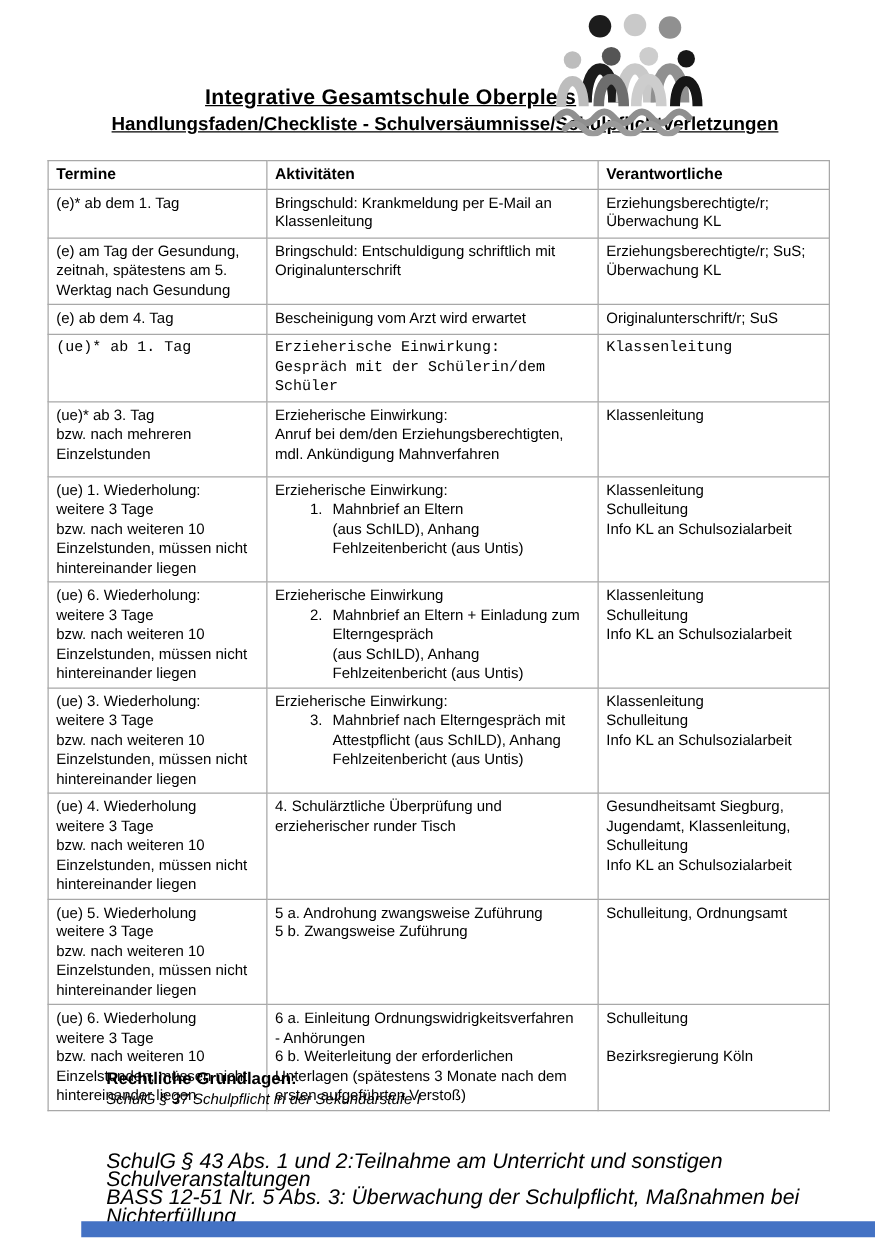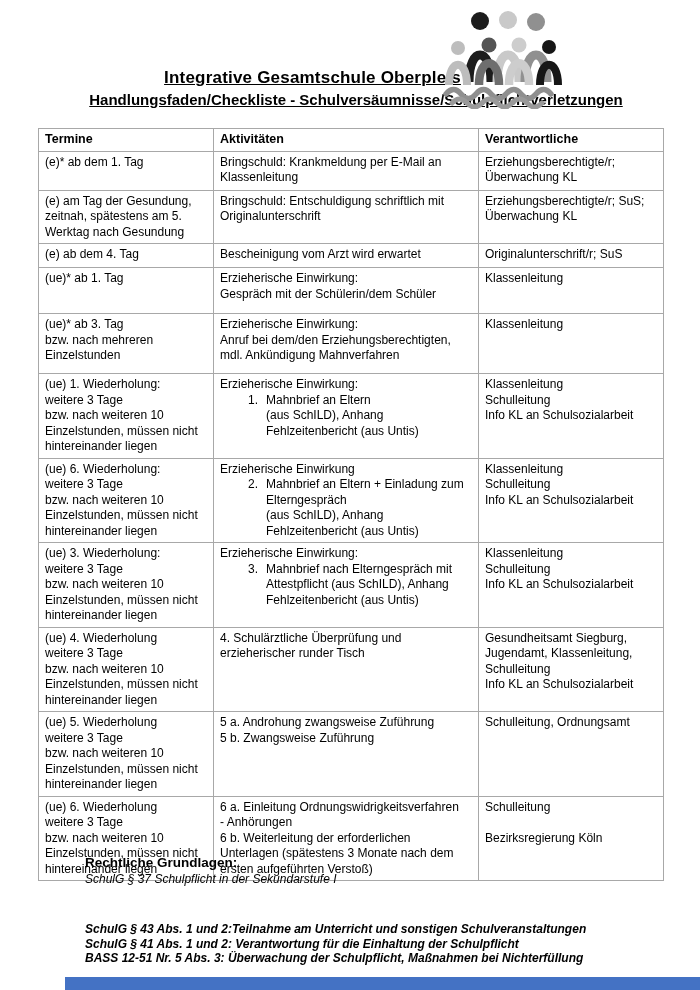--- a/index.html
+++ b/index.html
@@ -33,39 +33,39 @@
     padding:3px 5px 3px 6px; overflow:hidden;
   }
   .col-termine { width:175px; }
   .col-akt     { width:265px; }
   .col-verant  { width:185px; }
   .checklist-table th { font-size:12.5px; font-weight:bold; height:22px; }
 
   tr[data-row="0"]  td { height:39px; }
   tr[data-row="1"]  td { height:51px; }
   tr[data-row="2"]  td { height:24px; }
-  tr[data-row="3"]  td { height:46px; }
+  tr[data-row="3"]  td { height:46px;font-family:Liberation Mono, monospace; }
   tr[data-row="4"]  td { height:60px; }
   tr[data-row="5"]  td { height:80px; }
   tr[data-row="6"]  td { height:80px; }
   tr[data-row="7"]  td { height:82px; }
   tr[data-row="8"]  td { height:78px; }
   tr[data-row="9"]  td { height:82px; }
   tr[data-row="10"] td { height:82px; }
 
   .num-item { display:flex; margin-left:28px; }
   .num { width:18px; flex-shrink:0; }
 
   
   .footer-block { position:absolute; top:853px; left:85px; width:600px; }
   .date-legend-line { font-size:12.5px; }
   .date-label { display:inline-block; min-width:75px; }
   .legal-heading { font-size:13.5px; font-weight:bold; margin-top:2px; }
   .legal-first { font-size:12px; font-style:italic; margin-top:2px; margin-bottom:36px; }
-  .legal-line { font-size:12px; font-style:italic; line-height:14.5px;font-weight:bold; }
+  .legal-line { font-size:17px; font-style:italic; line-height:14.5px; }
 
   .accent-bar { position:absolute; left:65px; top:977px; width:635px; height:13px; }
 </style>
 </head>
 <body>
 
 <div class="doc-title">Integrative Gesamtschule Oberpleis</div>
 <div class="doc-subtitle">Handlungsfaden/Checkliste - Schulversäumnisse/Schulpflichtverletzungen</div>
 
 <div class="logo">
@@ -302,17 +302,16 @@
           <div>Bezirksregierung Köln</div>
         </td>
   </tr>
     </tbody>
 </table>
 
 <div class="footer-block">
   <div class="legal-heading">Rechtliche Grundlagen:</div>
   <div class="legal-first">SchulG § 37 Schulpflicht in der Sekundarstufe I</div>
   <div class="legal-line">SchulG § 43 Abs. 1 und 2:Teilnahme am Unterricht und sonstigen Schulveranstaltungen</div>
-  <div class="legal-line">SchulG § 41 Abs. 1 und 2: Verantwortung für die Einhaltung der Schulpflicht</div>
   <div class="legal-line">BASS 12-51 Nr. 5 Abs. 3: Überwachung der Schulpflicht, Maßnahmen bei Nichterfüllung</div>
 </div>
 
 <div class="accent-bar" style="background: rgb(68, 114, 196);"></div>
 
 </body></html>

